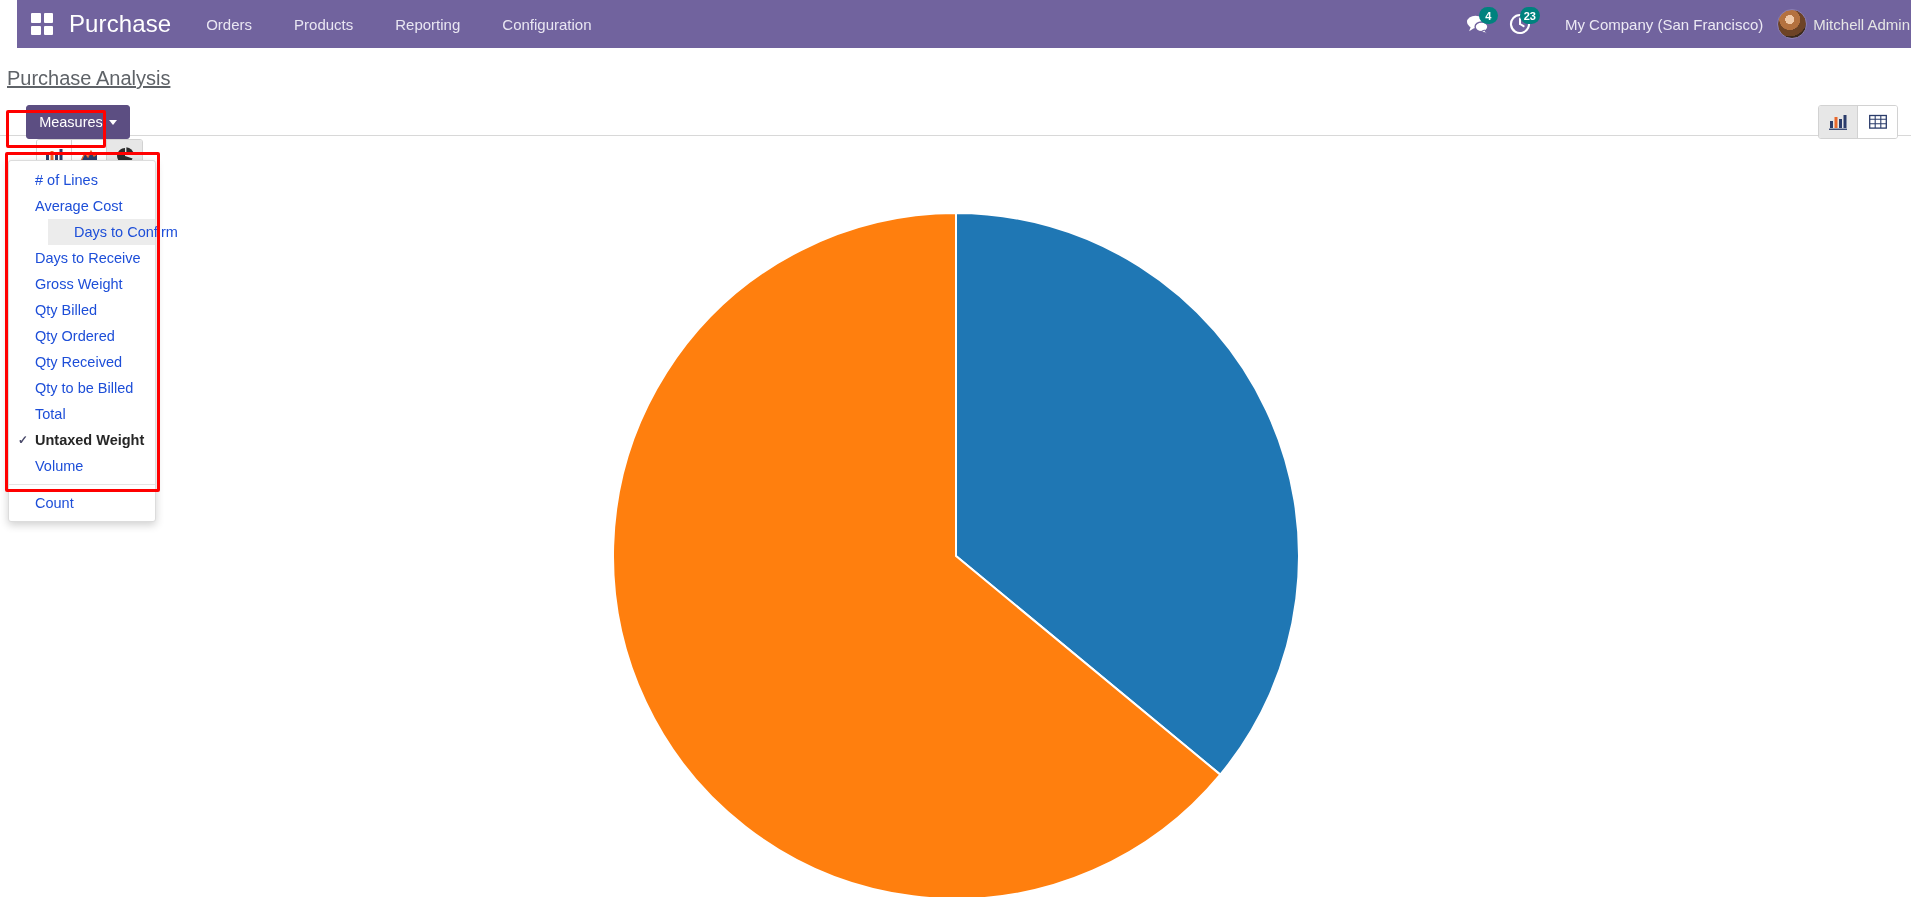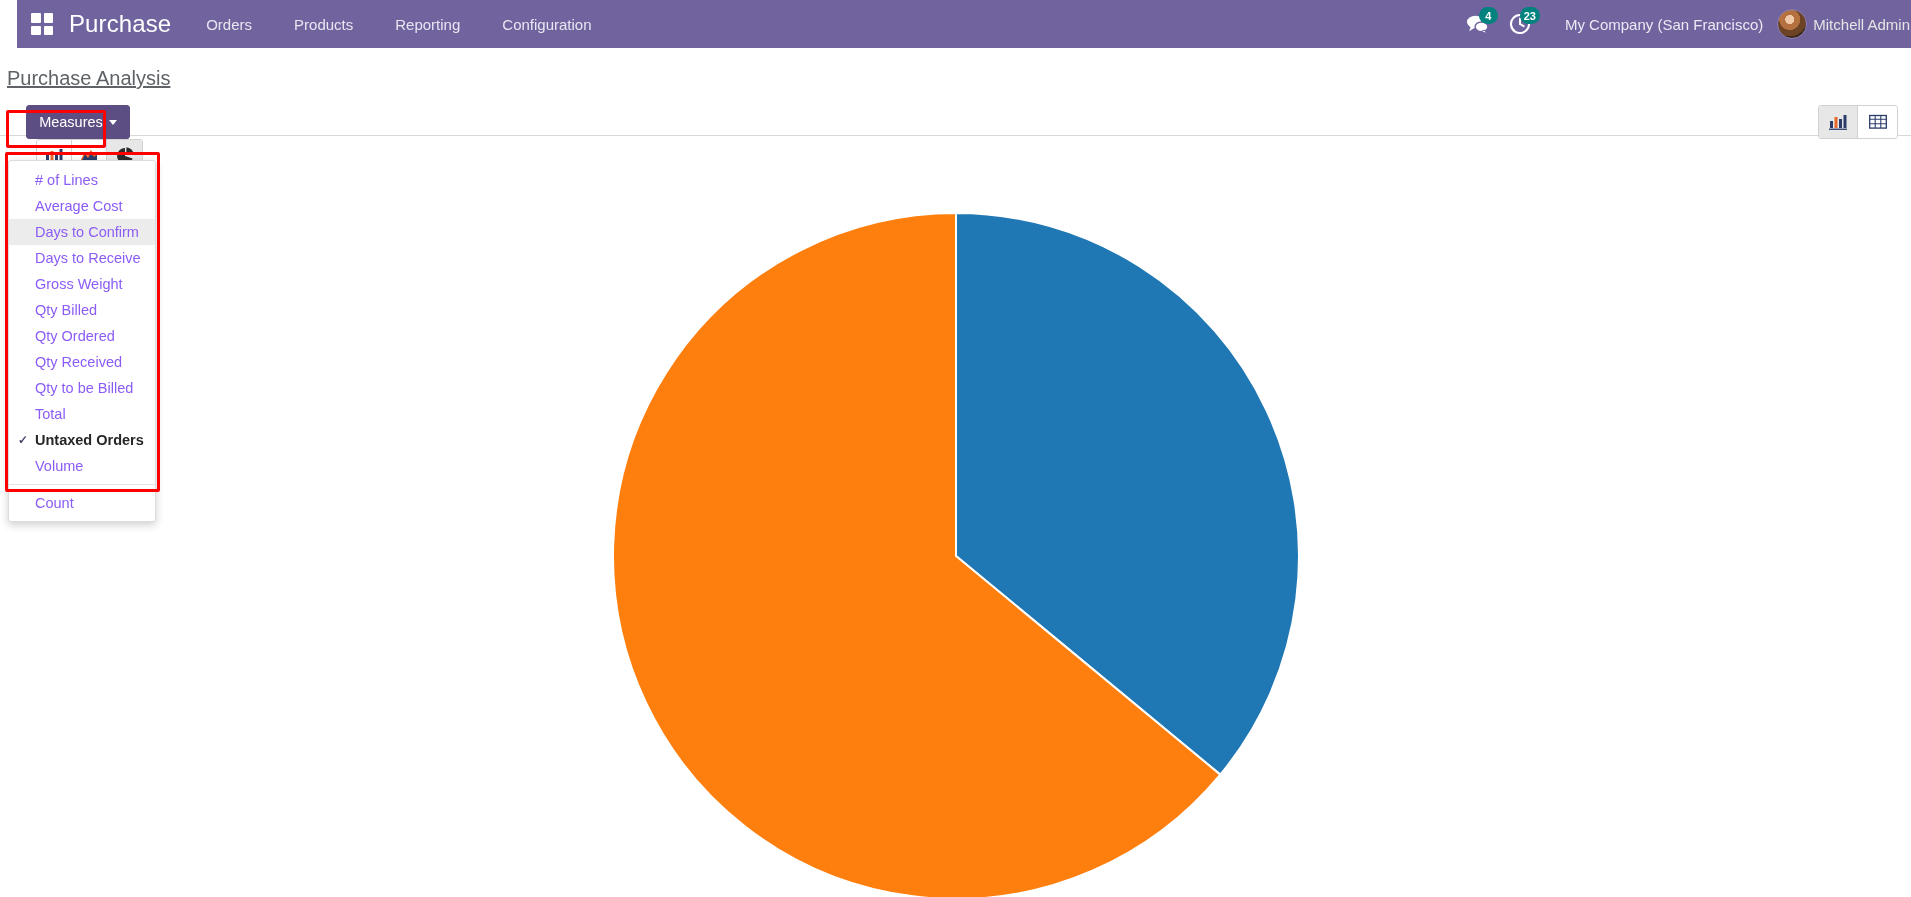--- a/index.html
+++ b/index.html
@@ -199,28 +199,28 @@
     width: 148px;
     background: #ffffff;
     border: 1px solid #dcdcdc;
     border-radius: 3px;
     box-shadow: 0 3px 9px rgba(0,0,0,.19);
     padding: 6px 0 5px 0;
     z-index: 60;
   }
   .measure-item {
     font-size: 14.5px;
-    color: #8b5cf6;
+    color: #1d4ed8;
     padding: 4px 10px 4px 26px;
     line-height: 18px;
     cursor: pointer;
     white-space: nowrap;
     position: relative;
   }
-  .measure-item.hovered { background: #ececec; }
+  .measure-item.hovered { background: #ececec; margin-left: 39px; }
   .measure-item.selected { color: #262626; font-weight: bold; }
   .measure-item.selected::before {
     content: "\2713";
     position: absolute;
     left: 9px; top: 4px;
     font-size: 12px;
     font-weight: bold;
     color: #4a4a6a;
   }
   .measure-sep {
@@ -390,20 +390,20 @@
     <div class="measure-item"># of Lines</div>
     <div class="measure-item">Average Cost</div>
     <div class="measure-item hovered">Days to Confirm</div>
     <div class="measure-item">Days to Receive</div>
     <div class="measure-item">Gross Weight</div>
     <div class="measure-item">Qty Billed</div>
     <div class="measure-item">Qty Ordered</div>
     <div class="measure-item">Qty Received</div>
     <div class="measure-item">Qty to be Billed</div>
     <div class="measure-item">Total</div>
-    <div class="measure-item selected">Untaxed Orders</div>
+    <div class="measure-item selected">Untaxed Weight</div>
     <div class="measure-item">Volume</div>
     <div class="measure-sep"></div>
     <div class="measure-item">Count</div>
   </div>
 
 <div class="annot" id="annot-measures-btn"></div>
 <div class="annot" id="annot-dropdown"></div>
 
 </body></html>

